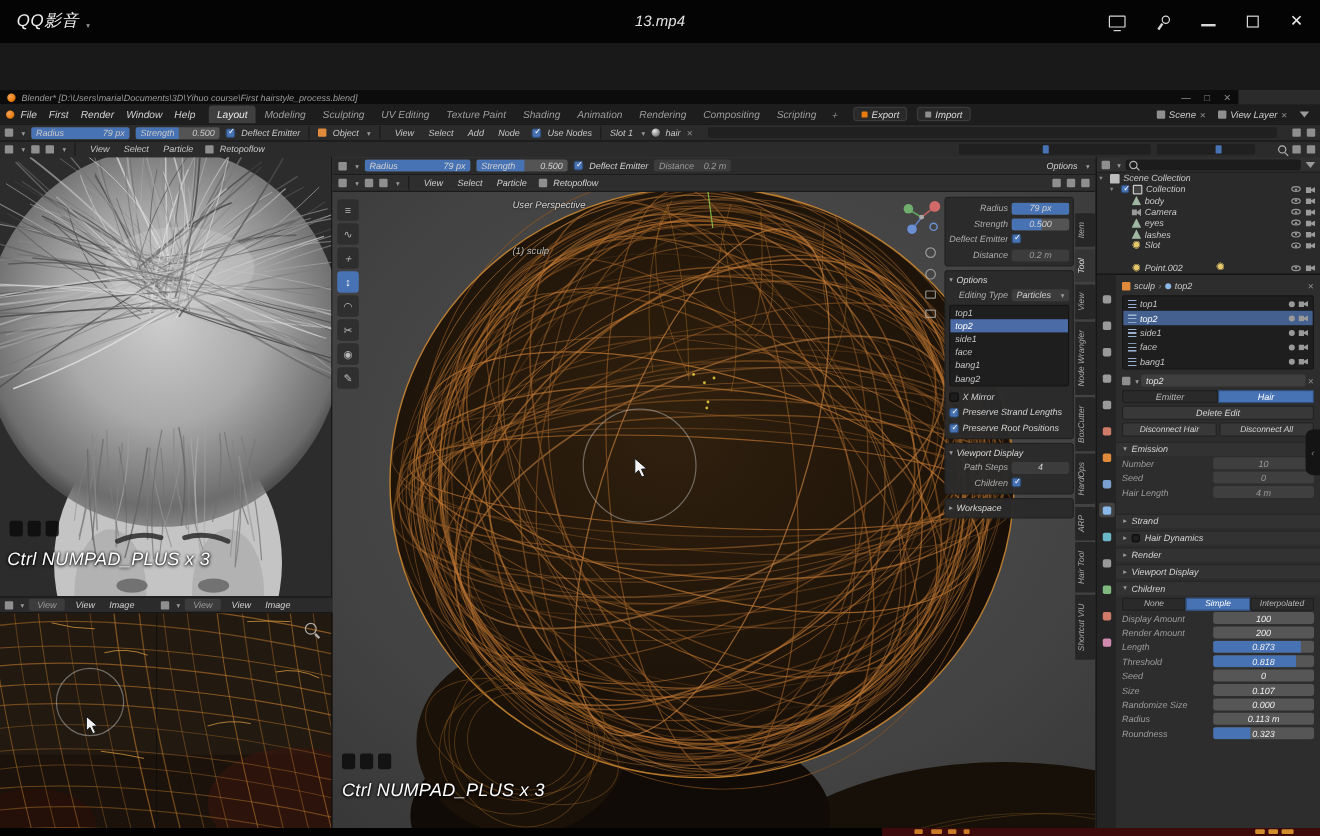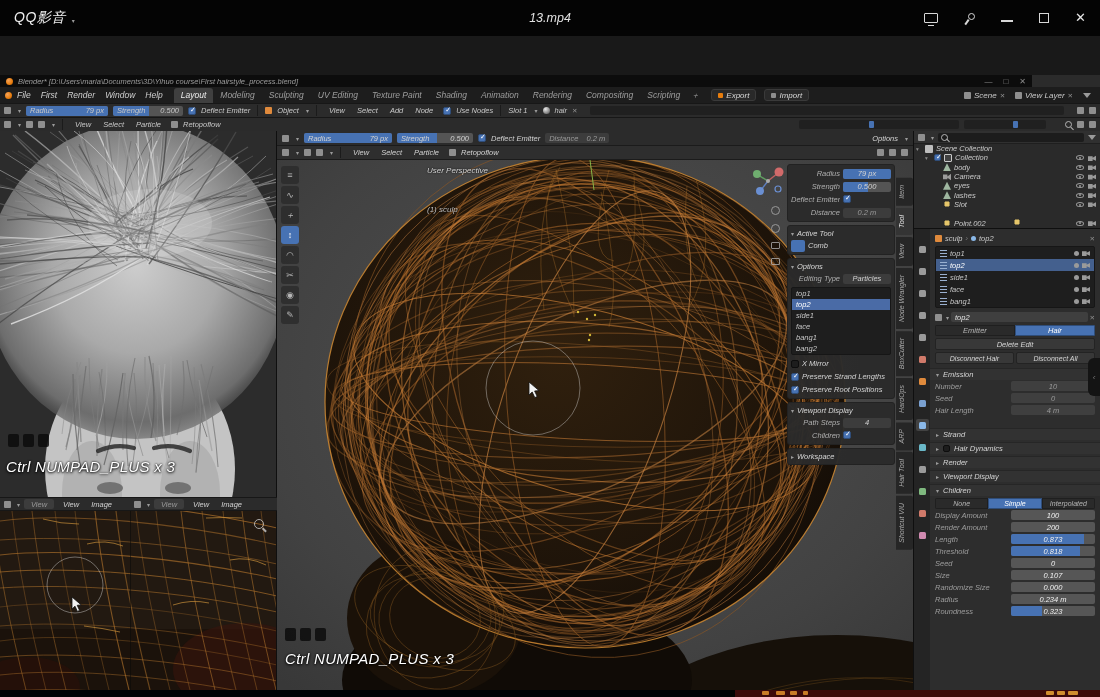--- a/index.html
+++ b/index.html
@@ -730,34 +730,25 @@
               </div>
             <div class="srow">
                 <span class="slabel">Distance</span>
               <span class="pill dim swidget">
                   <span style="margin:0 auto;">0.2 m</span>
                 </span>
               </div>
           </div>
           <div class="panelbox">
             <div class="sech">
-                <span>Active Tool</span>
-              </div>
-            <div class="srow">
-                <span style="width:14px;height:12px;background:#4772b3;border-radius:2px;"></span>
-              <span>Comb</span>
-              </div>
-          </div>
-          <div class="panelbox">
-            <div class="sech">
                 <span>Options</span>
               </div>
             <div class="srow">
                 <span class="slabel">Editing Type</span>
-              <span class="pill swidget" style="background:#3c3c3c;flex-direction:column;">
+              <span class="pill swidget" style="background:#3c3c3c;">
                   <span>Particles</span>
                   <span class="caret"></span>
                 </span>
               </div>
             <div class="listbox" id="sb-syslist">
 
             <div class="sb-row">top1</div>
                 <div class="sb-row active">top2</div>
                 <div class="sb-row">side1</div>
                 <div class="sb-row">face</div>
@@ -1197,21 +1188,21 @@
               <span class="plabel">Randomize Size</span>
               <span class="slider">
                 <span class="sfill" style="width: 0%;"></span>
                 <span class="sval">0.000</span>
               </span>
             </div>
             <div class="prow">
               <span class="plabel">Radius</span>
               <span class="slider">
                 <span class="sfill" style="width: 0%;"></span>
-                <span class="sval">0.234 m</span>
+                <span class="sval">0.113 m</span>
               </span>
             </div>
             <div class="prow">
               <span class="plabel">Roundness</span>
               <span class="slider">
                 <span class="sfill" style="width: 37%;"></span>
                 <span class="sval">0.323</span>
               </span>
             </div>
           </div>

